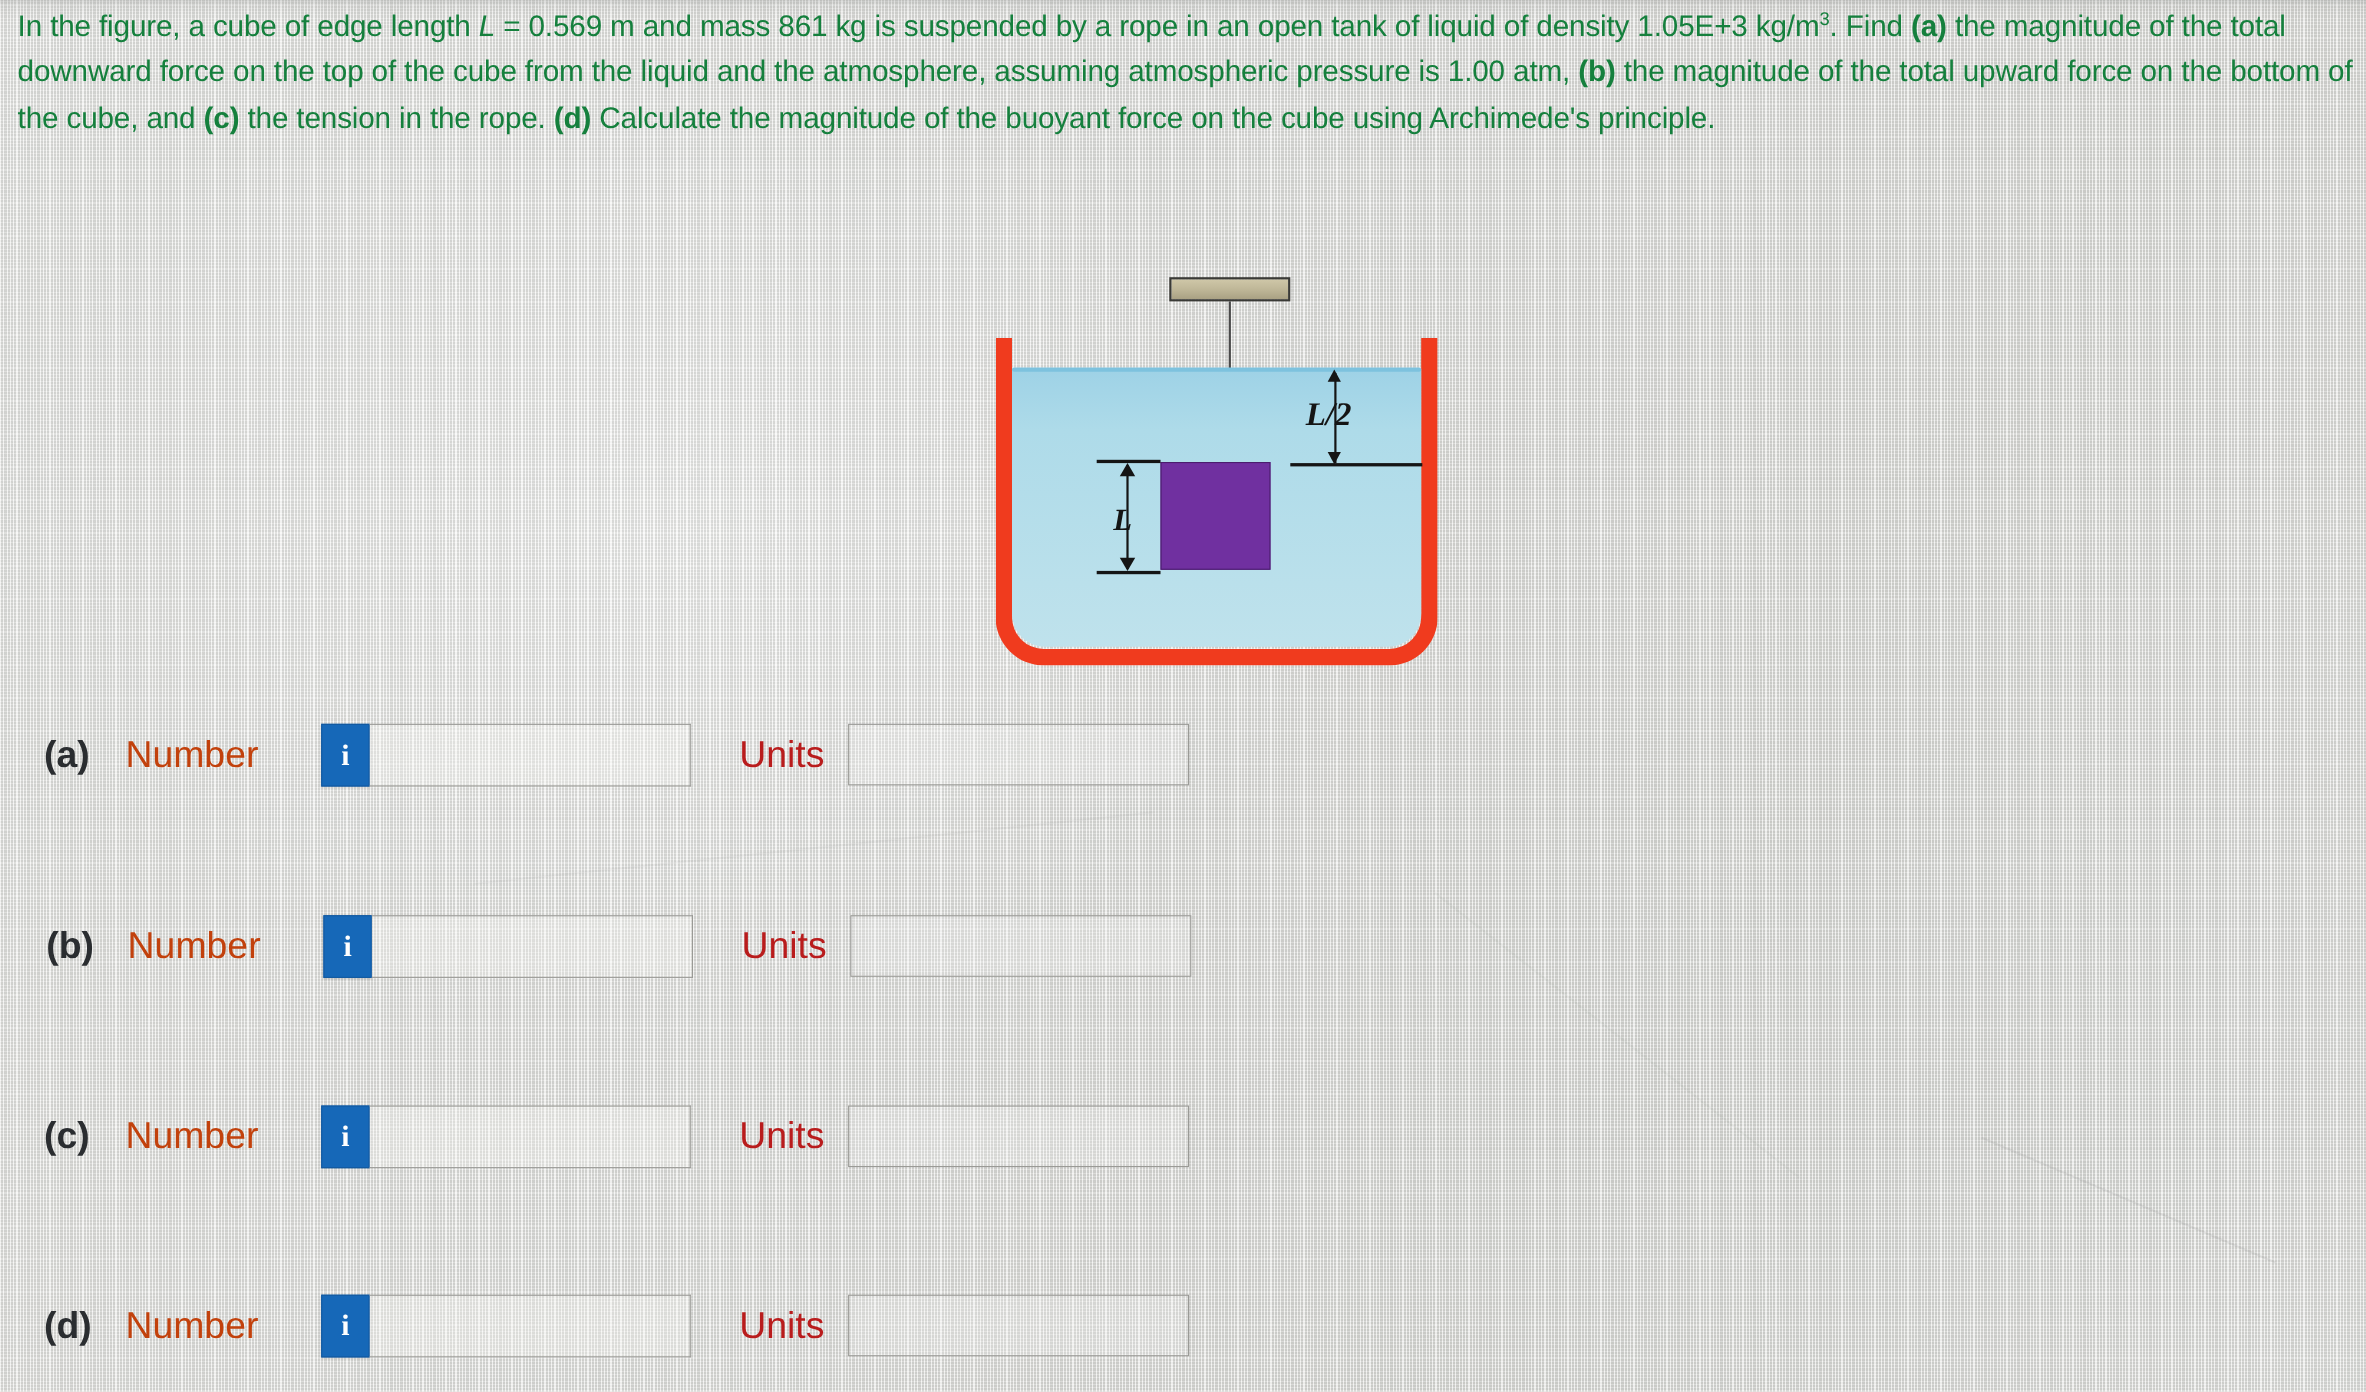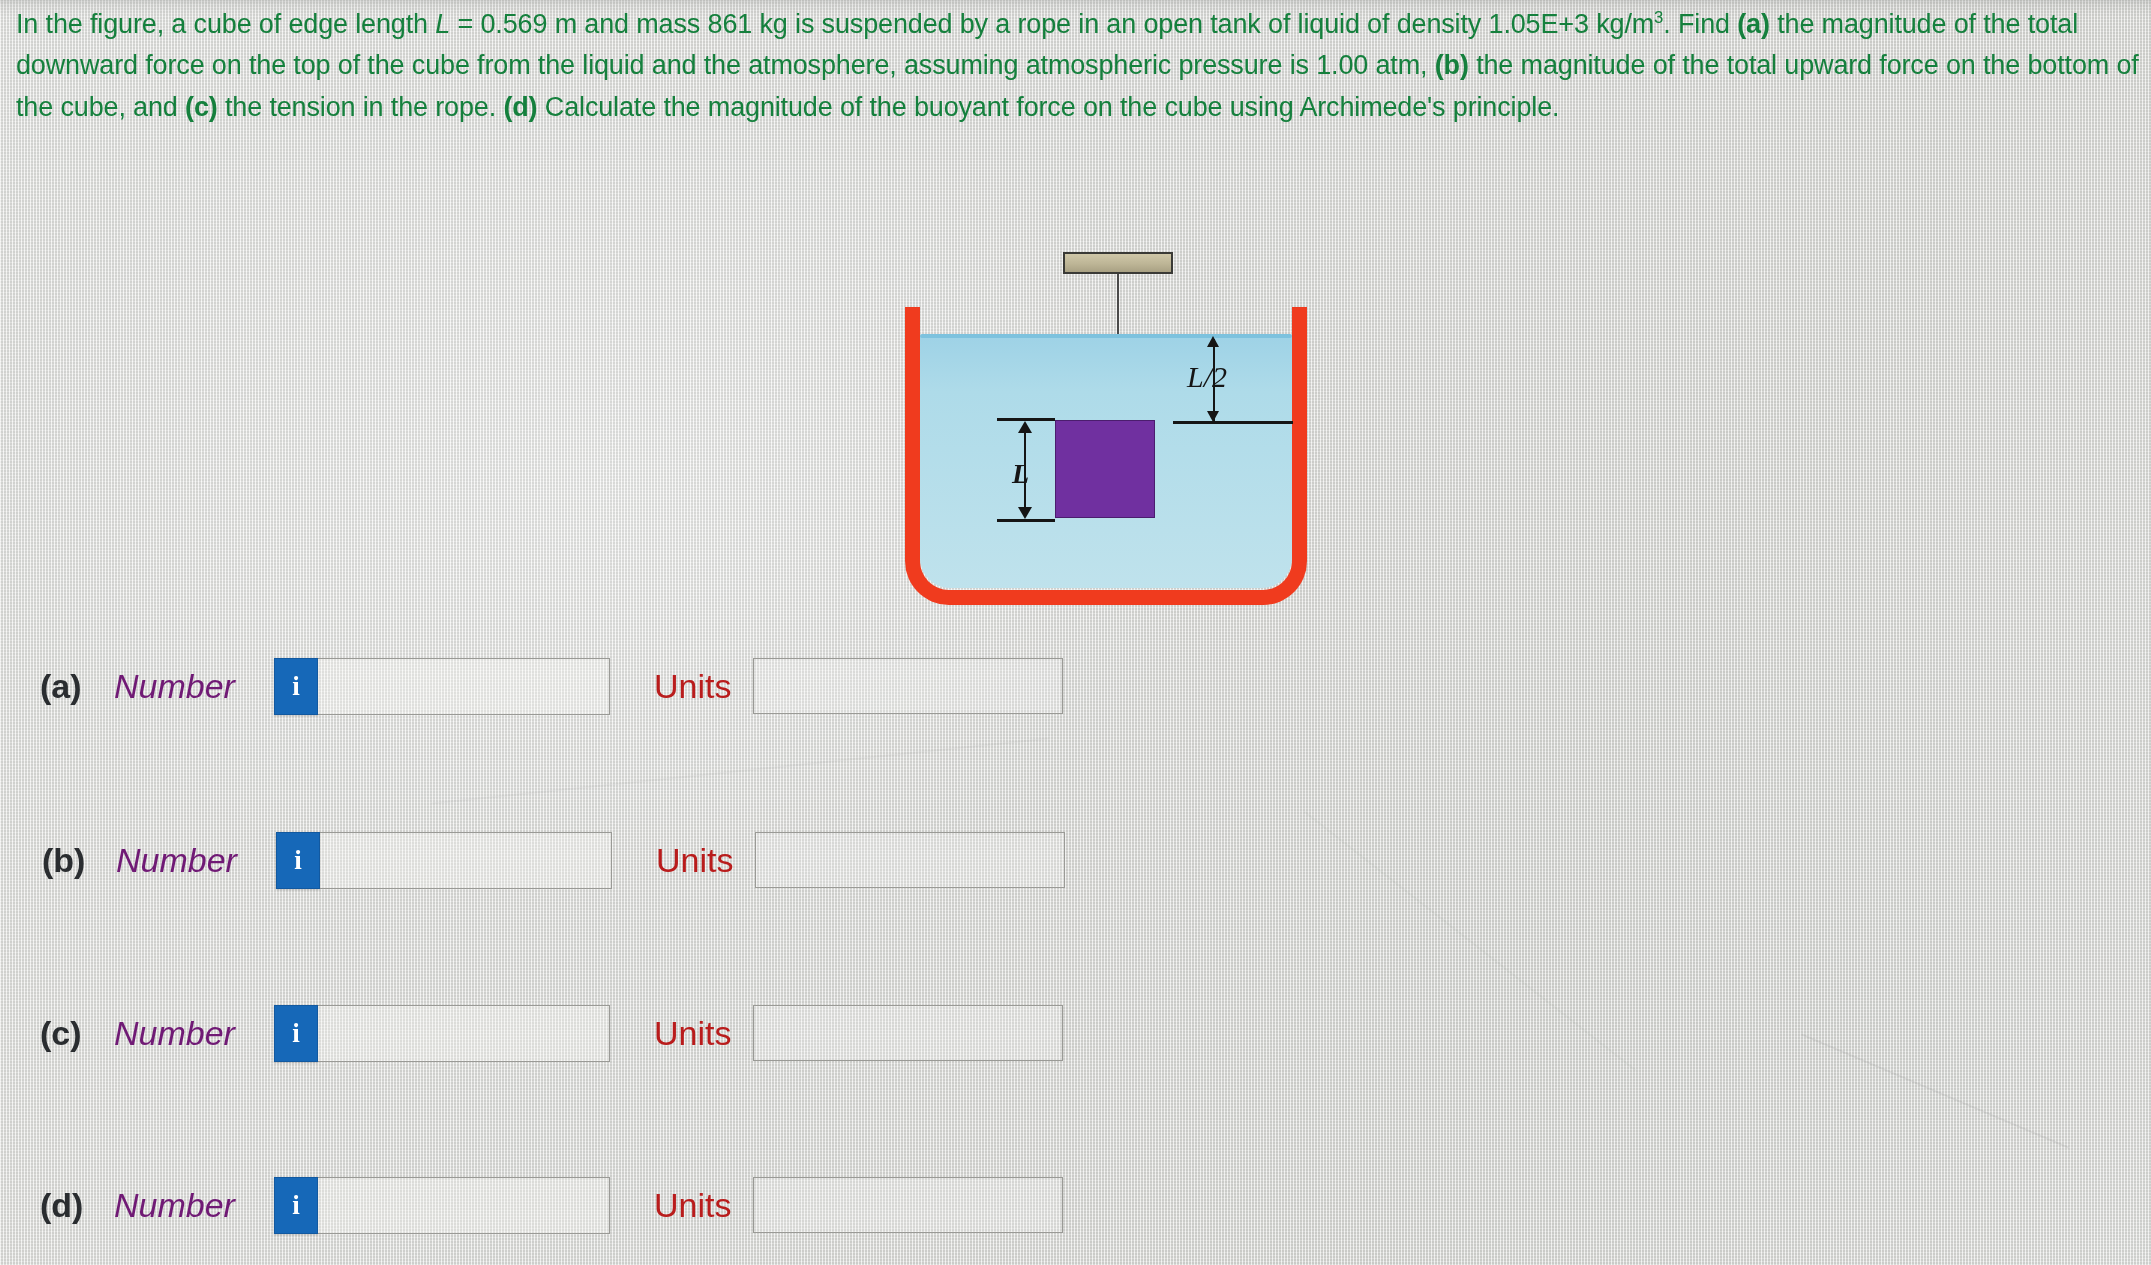--- a/index.html
+++ b/index.html
@@ -135,43 +135,42 @@
   }
   .dim-L2 .ar-up, .dim-L2 .ar-dn {
     position: absolute; left: 44px; width: 0; height: 0;
     border-left: 6px solid transparent; border-right: 6px solid transparent;
   }
   .dim-L2 .ar-up { top: 0px; border-bottom: 11px solid #151515; }
   .dim-L2 .ar-dn { bottom: 2px; border-top: 11px solid #151515; }
   .dim-L2 .lbl {
     position: absolute; left: 24px; top: 24px;
     font-family: "Liberation Serif", serif; font-style: italic;
-    font-size: 30px; font-weight: 400; color: #151515;
+    font-size: 30px; font-weight: 700; color: #151515;
   }
 
   
   .row {
     position: absolute;
     display: flex;
     align-items: center;
     height: 62px;
   }
   .row-label {
     font-size: 34px;
     font-weight: 700;
     color: #2a2d30;
     width: 74px;
     flex: none;
   }
   .row-number-label {
     font-size: 34px;
-    color: #701a75;
-    width: 160px;
+    color: #c2410c;
+    width: 178px;
     flex: none;
-    font-style: italic;
   }
   .answer-group {
     display: flex;
     align-items: stretch;
     height: 57px;
   }
   .info-btn {
     width: 44px;
     background: #1668b8;
     border: 1px solid #1259a0;

